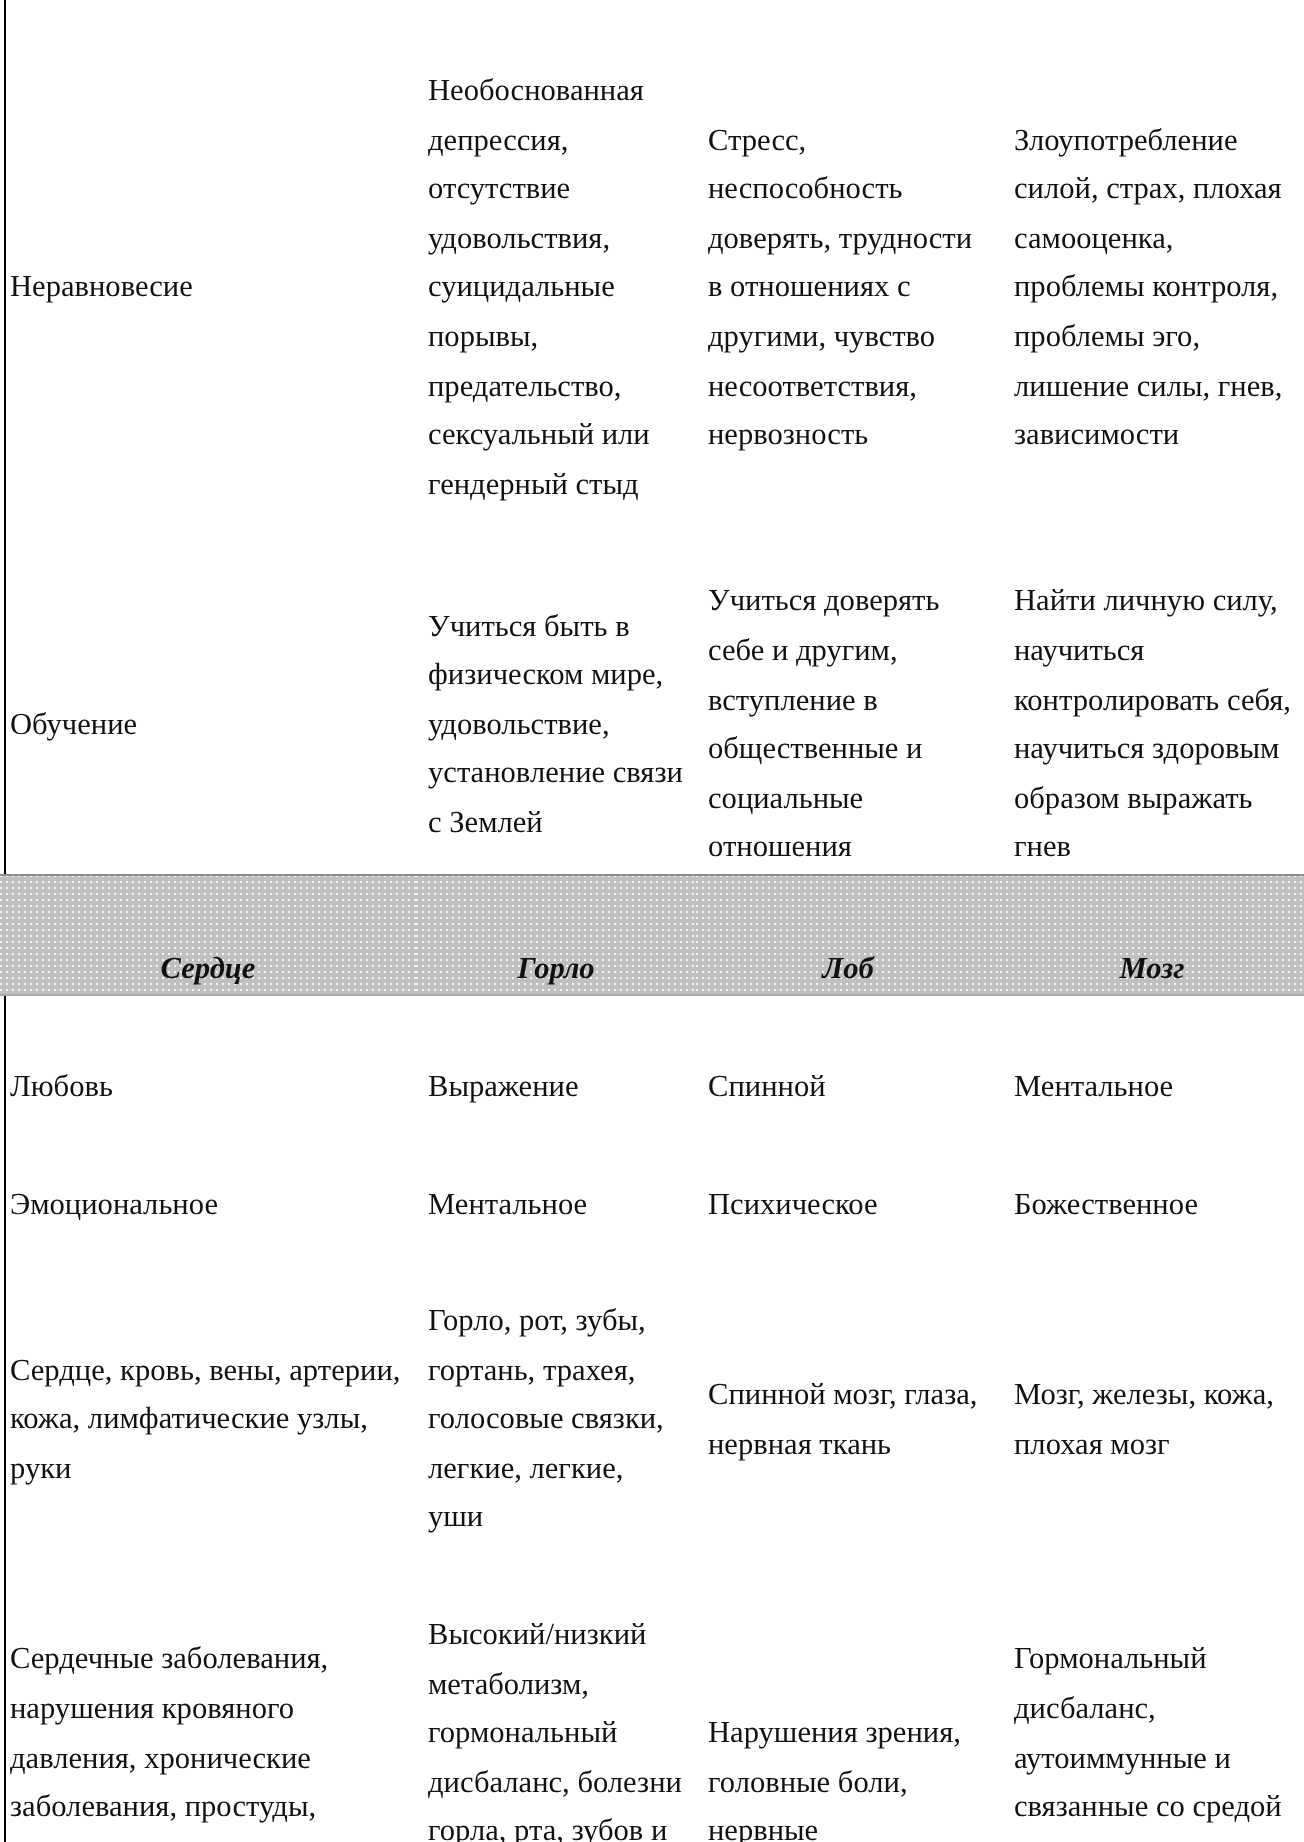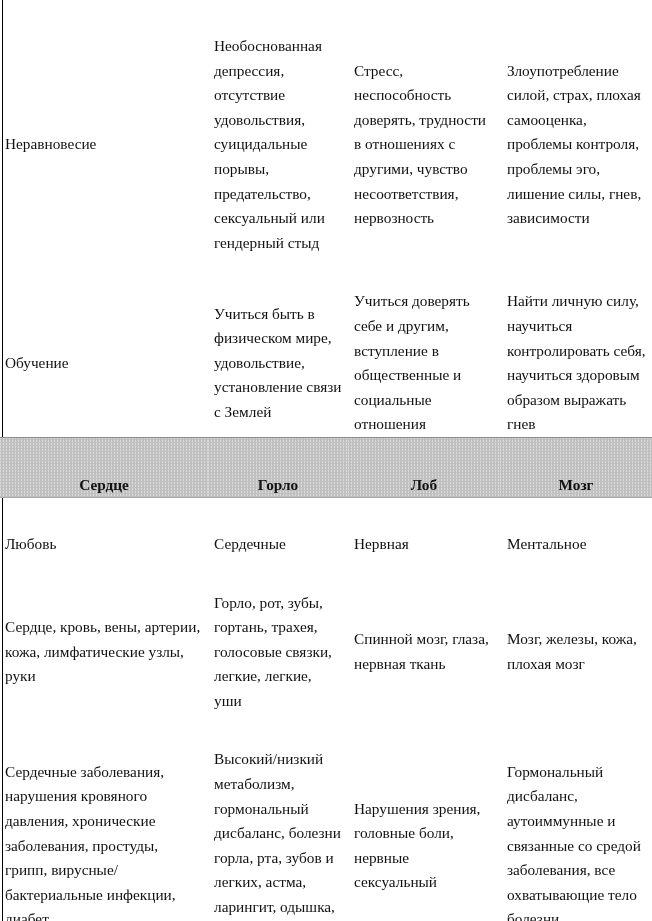--- a/index.html
+++ b/index.html
@@ -92,20 +92,21 @@
   }
   tr.r-header .cell {
     font-weight: 700;
     text-align: center;
     font-size: 15.3px;
     line-height: 25px;
   }
   tr.r-header .cell .txt {
     padding-left: 0;
     padding-right: 0;
+    font-style: italic;
   }
 
   
   tr.r-header td { border-top: 1px solid #8c8c8c; border-bottom: 1px solid #a8a8a8; }
 </style>
 </head>
 <body>
 
 <div class="page">
 
@@ -190,35 +191,57 @@
       </tr>
 
       <tr class="r-quality">
         <td class="c-1">
           <div class="cell">
               <span class="txt">Любовь</span>
             </div>
         </td>
         <td class="c-2">
           <div class="cell">
-              <span class="txt">Сердечные</span>
-            </div>
-        </td>
-        <td class="c-3">
-          <div class="cell">
-              <span class="txt">Нервная</span>
+              <span class="txt">Выражение</span>
+            </div>
+        </td>
+        <td class="c-3">
+          <div class="cell">
+              <span class="txt">Спинной</span>
             </div>
         </td>
         <td class="c-4">
           <div class="cell">
               <span class="txt">Ментальное</span>
             </div>
         </td>
       </tr>
 
+      <tr class="r-body">
+        <td class="c-1">
+          <div class="cell">
+              <span class="txt">Эмоциональное</span>
+            </div>
+        </td>
+        <td class="c-2">
+          <div class="cell">
+              <span class="txt">Ментальное</span>
+            </div>
+        </td>
+        <td class="c-3">
+          <div class="cell">
+              <span class="txt">Психическое</span>
+            </div>
+        </td>
+        <td class="c-4">
+          <div class="cell">
+              <span class="txt">Божественное</span>
+            </div>
+        </td>
+      </tr>
 
 
 
       <tr class="r-parts">
         <td class="c-1">
           <div class="cell">
               <span class="txt">Сердце, кровь, вены, артерии, кожа, лимфатические узлы, руки</span>
             </div>
         </td>
         <td class="c-2">

